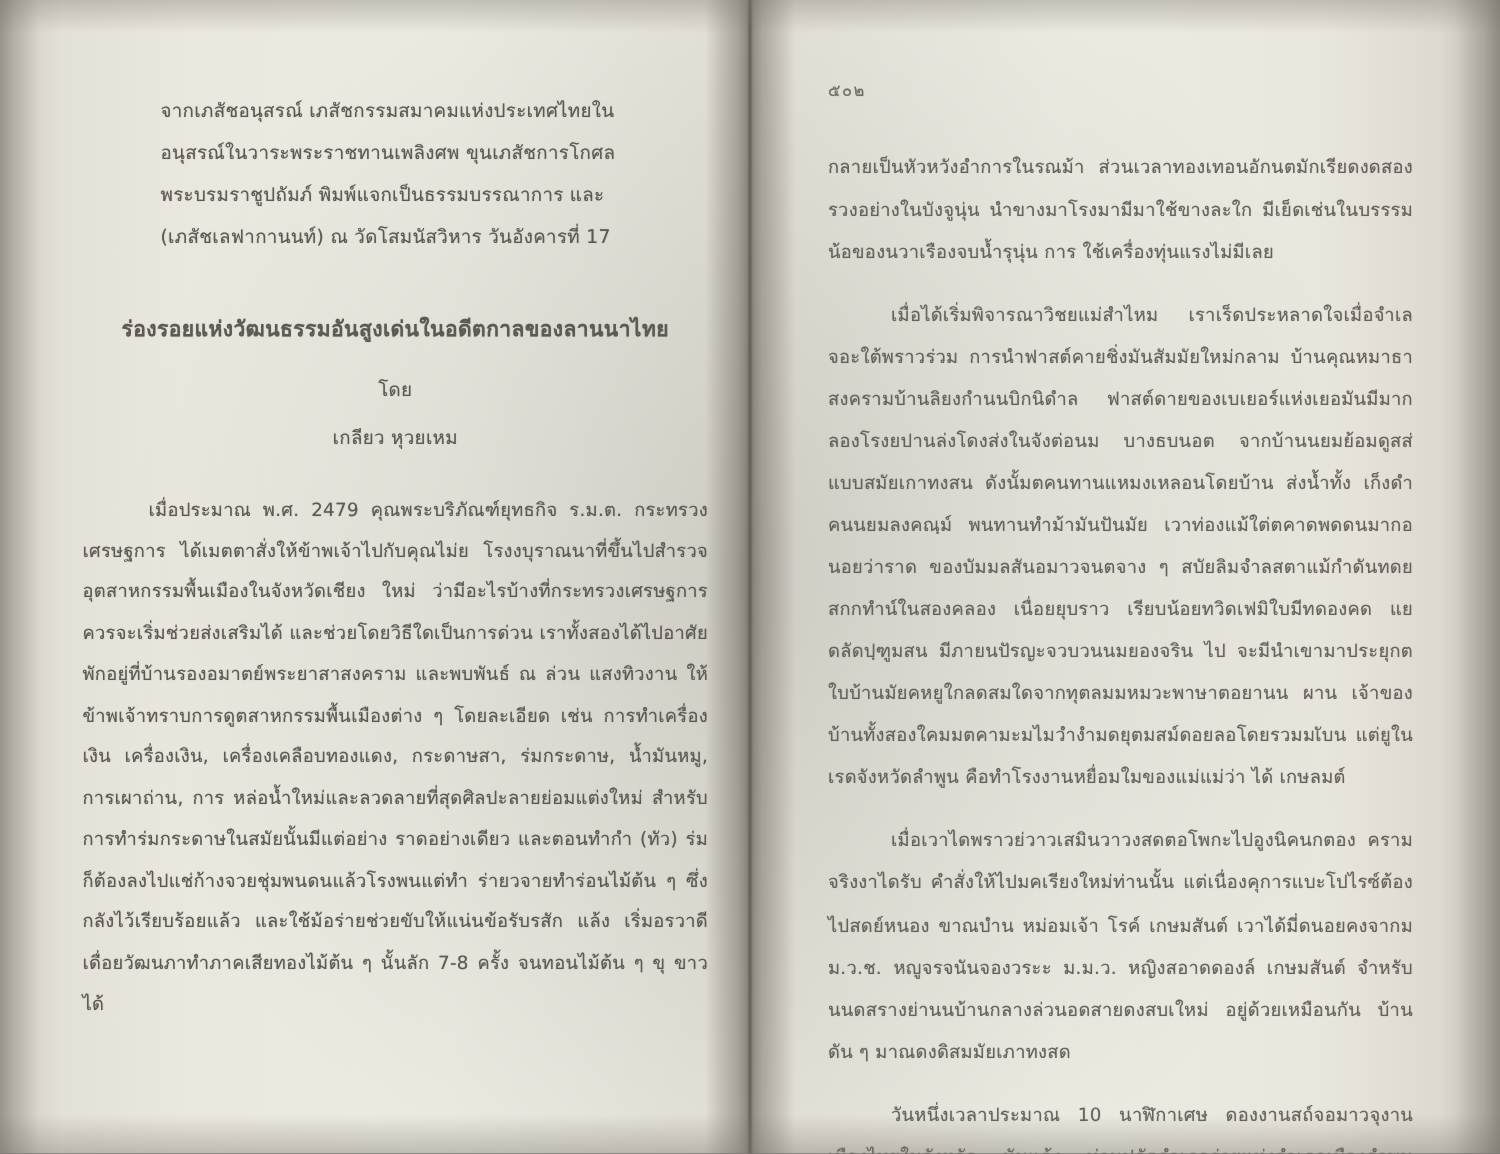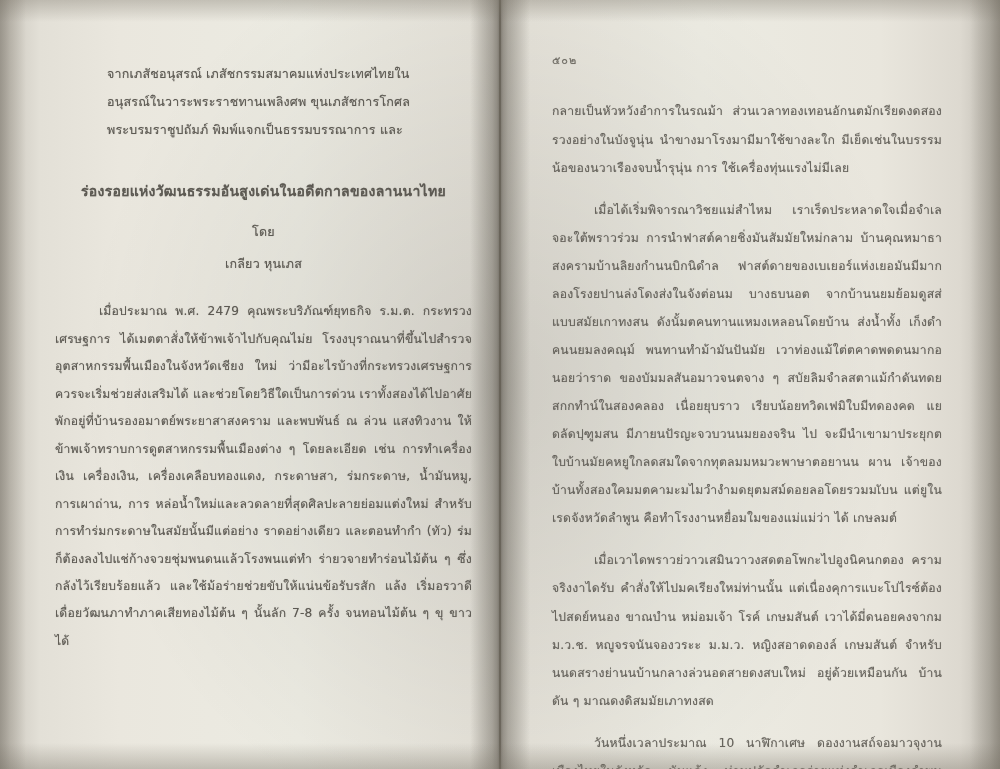--- a/index.html
+++ b/index.html
@@ -158,25 +158,26 @@
 
 <div class="book">
 
   <div class="page page-left">
     <div class="txt">
 
       <div class="header-block">
         <span class="ln">จากเภสัชอนุสรณ์    เภสัชกรรมสมาคมแห่งประเทศไทยใน</span>
         <span class="ln">อนุสรณ์ในวาระพระราชทานเพลิงศพ    ขุนเภสัชการโกศล</span>
         <span class="ln">พระบรมราชูปถัมภ์   พิมพ์แจกเป็นธรรมบรรณาการ    และ</span>
+        <span class="ln">(เภสัชเลฟากานนท์)  ณ วัดโสมนัสวิหาร  วันอังคารที่ 17</span>
       </div>
 
       <h1 class="article-title">ร่องรอยแห่งวัฒนธรรมอันสูงเด่นในอดีตกาลของลานนาไทย</h1>
       <div class="byline-by">โดย</div>
-      <div class="byline-name">เกลียว หุนเภส</div>
+      <div class="byline-name">เกลียว หุวยเหม</div>
 
       <div class="body-block">
         <p class="indent">เมื่อประมาณ พ.ศ. 2479 คุณพระบริภัณฑ์ยุทธกิจ ร.ม.ต. กระทรวงเศรษฐการ ได้เมตตาสั่งให้ข้าพเจ้าไปกับคุณไม่ย   โรงงบุราณนาที่ขึ้นไปสำรวจอุตสาหกรรมพื้นเมืองในจังหวัดเชียง ใหม่  ว่ามีอะไรบ้างที่กระทรวงเศรษฐการควรจะเริ่มช่วยส่งเสริมได้     และช่วยโดยวิธีใดเป็นการด่วน   เราทั้งสองได้ไปอาศัยพักอยู่ที่บ้านรองอมาตย์พระยาสาสงคราม     และพบพันธ์ ณ ล่วน แสงทิวงาน   ให้ข้าพเจ้าทราบการดูตสาหกรรมพื้นเมืองต่าง ๆ โดยละเอียด เช่น การทำเครื่องเงิน เครื่องเงิน, เครื่องเคลือบทองแดง, กระดาษสา, ร่มกระดาษ, น้ำมันหมู, การเผาถ่าน, การ หล่อน้ำใหม่และลวดลายที่สุดศิลปะลายย่อมแต่งใหม่     สำหรับการทำร่มกระดาษในสมัยนั้นมีแต่อย่าง ราดอย่างเดียว    และตอนทำกำ  (ทัว)  ร่มก็ต้องลงไปแช่ก้างจวยชุ่มพนดนแล้วโรงพนแต่ทำ ร่ายวจายทำร่อนไม้ต้น ๆ ซึ่งกลังไว้เรียบร้อยแล้ว และใช้ม้อร่ายช่วยขับให้แน่นข้อรับรสัก แล้ง เริ่มอรวาดีเดื่อยวัฒนภาทำภาคเสียทองไม้ต้น ๆ นั้นลัก 7-8 ครั้ง   จนทอนไม้ต้น ๆ ขุ ขาวได้</p>
       </div>
 
     </div>
   </div>
 
   <div class="page page-right">
     <div class="txt">

